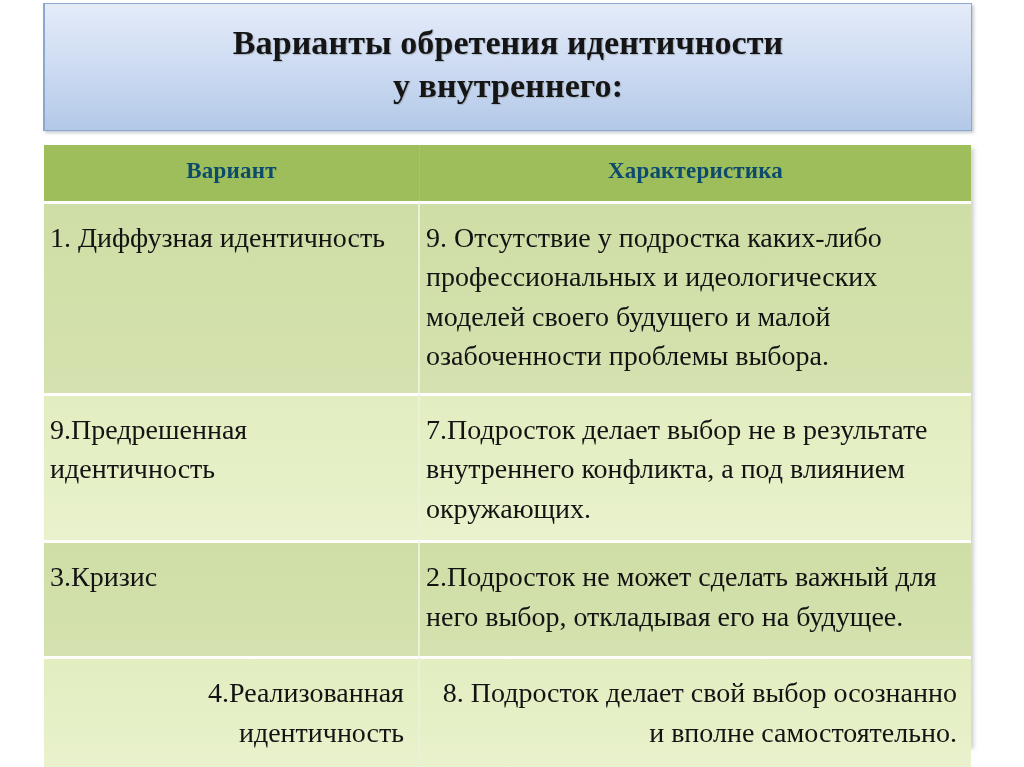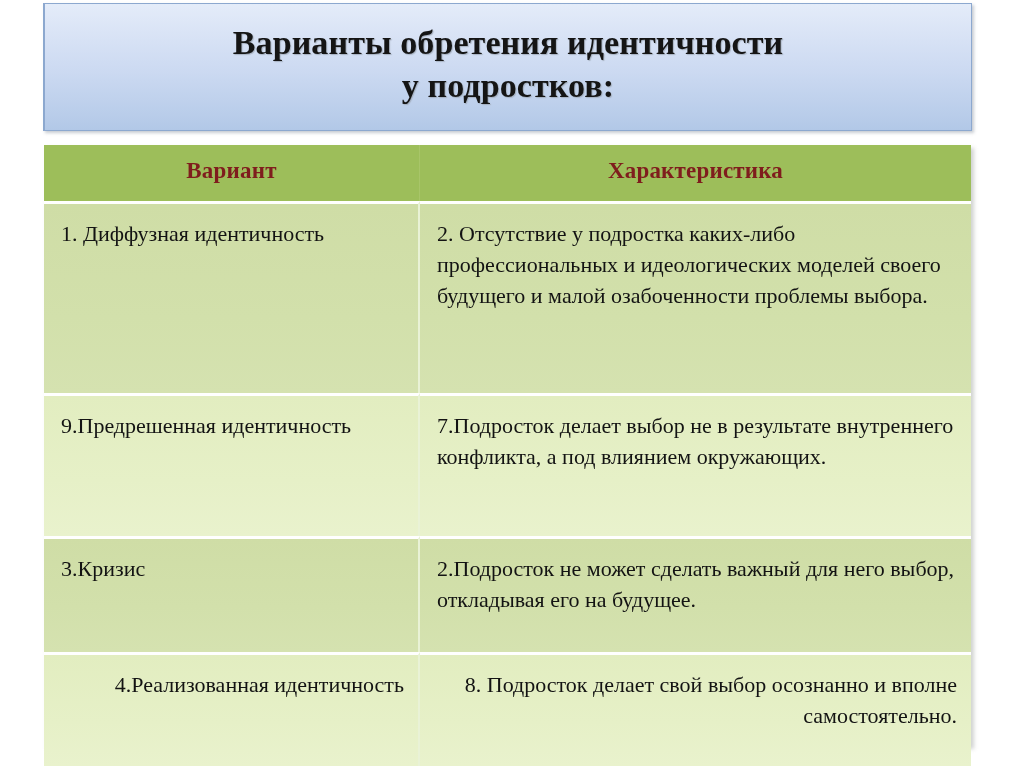--- a/index.html
+++ b/index.html
@@ -61,39 +61,39 @@
     border-spacing:0;
     table-layout:fixed;
     background:#ffffff;
   }
   #variants-table col.c1 { width:376px; }
   #variants-table col.c2 { width:551px; }
 
   
   #variants-table thead th {
     background:#9dbe5a;
-    color:#7f1d1d;
+    color:#0c4a6e;
     font-size:23px;
     font-weight:bold;
     text-align:center;
     vertical-align:middle;
     height:56px;
     padding:2px 6px 6px 6px;
     letter-spacing:0.2px;
     border-right:1px solid #a8c569;
   }
   #variants-table thead th:last-child { border-right:none; }
 
   
   #variants-table tbody td {
-    font-size:22px;
+    font-size:28px;
     color:#131313;
     line-height:1.41;
     vertical-align:top;
-    padding:14px 14px 12px 17px;
+    padding:14px 14px 12px 6px;
     border-top:3px solid #ffffff;
     border-right:2px solid #e9f2d6;
   }
   #variants-table tbody td:last-child { border-right:none; }
 
   
   #variants-table tbody tr.shade-dark td {
     background:linear-gradient(to bottom, #cfdda6 0%, #d2e0ab 60%, #d5e2b0 100%);
   }
   #variants-table tbody tr.shade-light td {
@@ -106,39 +106,39 @@
   #variants-table tbody tr.r3 { height:116px; }
   #variants-table tbody tr.r4 { height:114px;text-align:right; }
 </style>
 </head>
 <body>
 
 <div id="slide">
 
   <div id="title-box">
     <div class="title-line">Варианты обретения  идентичности</div>
-    <div class="title-line">у подростков:</div>
+    <div class="title-line">у внутреннего:</div>
   </div>
 
   <div id="table-wrap">
     <table id="variants-table">
       <colgroup>
         <col class="c1">
         <col class="c2">
       </colgroup>
       <thead>
         <tr>
           <th>Вариант</th>
           <th>Характеристика</th>
         </tr>
       </thead>
       <tbody>
         <tr class="r1 shade-dark">
           <td>1. Диффузная идентичность</td>
-          <td>2. Отсутствие у подростка каких-либо профессиональных и идеологических моделей своего будущего и малой озабоченности проблемы выбора.</td>
+          <td>9. Отсутствие у подростка каких-либо профессиональных и идеологических моделей своего будущего и малой озабоченности проблемы выбора.</td>
         </tr>
         <tr class="r2 shade-light">
           <td>9.Предрешенная идентичность</td>
           <td>7.Подросток делает выбор не в результате внутреннего конфликта, а под влиянием окружающих.</td>
         </tr>
         <tr class="r3 shade-dark">
           <td>3.Кризис</td>
           <td>2.Подросток не может сделать важный для него выбор, откладывая его на будущее.</td>
         </tr>
         <tr class="r4 shade-light">

